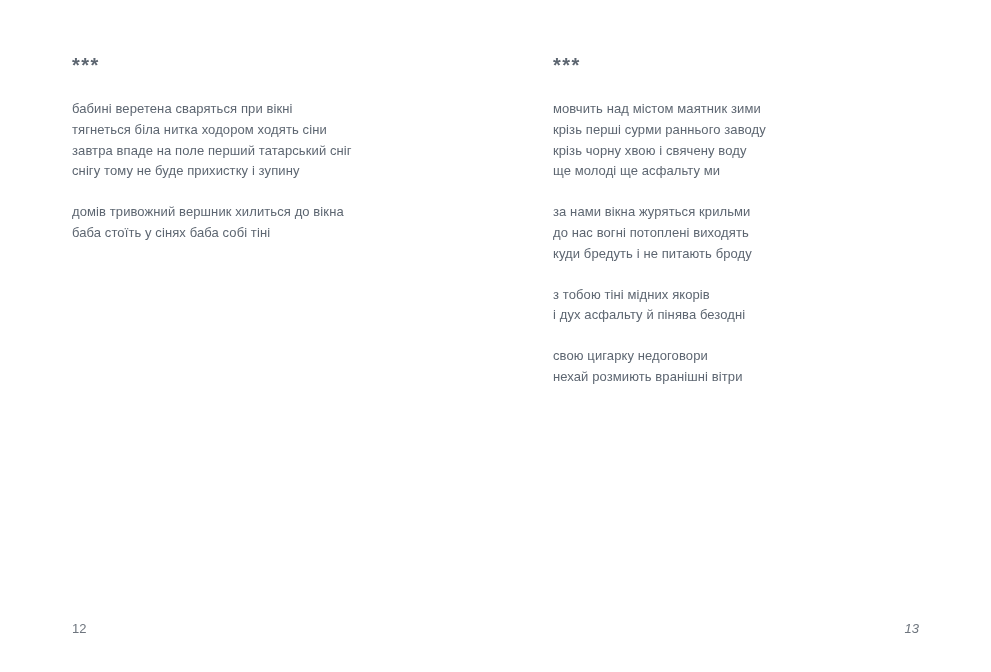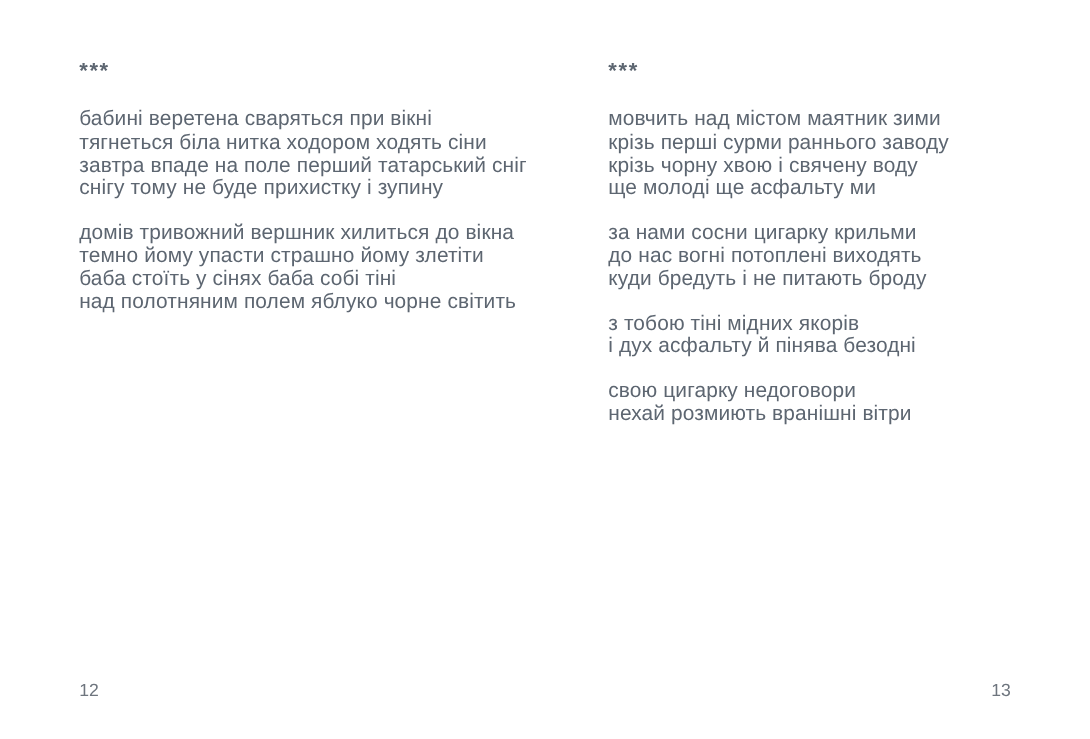--- a/index.html
+++ b/index.html
@@ -31,73 +31,71 @@
     font-weight: 700;
     letter-spacing: 1.5px;
     line-height: 1;
     color: #5d6671;
   }
   .poem {
     position: absolute;
     top: 99px;
     left: 0;
     right: 0;
-    font-size: 19px;
+    font-size: 13px;
     line-height: 20.8px;
     letter-spacing: 0.1px;
     font-weight: 400;
   }
   .stanza { margin: 0 0 20px 0; }
   .stanza:last-child { margin-bottom: 0; }
   .line { margin: 0; padding: 0; white-space: nowrap; }
   .pagenum {
     position: absolute;
     top: 621px;
-    font-size: 16px;
+    font-size: 13px;
     line-height: 16px;
     color: #6e757e;
   }
   .pagenum-left  { left: 0; }
-  .pagenum-right { right: 0; text-align: right; }
+  .pagenum-right { right: 0; text-align: right; font-style: italic; }
 </style>
 </head>
 <body>
 
 <div class="spread">
 
   <section class="page page-left">
     <div class="marker">***</div>
     <div class="poem">
       <div class="stanza">
         <p class="line">бабині веретена сваряться при вікні</p>
         <p class="line">тягнеться біла нитка ходором ходять сіни</p>
         <p class="line">завтра впаде на поле перший татарський сніг</p>
         <p class="line">снігу тому не буде прихистку і зупину</p>
       </div>
       <div class="stanza">
         <p class="line">домів тривожний вершник хилиться до вікна</p>
-        <p class="line">темно йому упасти страшно йому злетіти</p>
         <p class="line">баба стоїть у сінях баба собі тіні</p>
-        <p class="line">над полотняним полем яблуко чорне світить</p>
       </div>
     </div>
     <div class="pagenum pagenum-left">12</div>
   </section>
 
   <section class="page page-right">
     <div class="marker">***</div>
     <div class="poem">
       <div class="stanza">
         <p class="line">мовчить над містом маятник зими</p>
         <p class="line">крізь перші сурми раннього заводу</p>
         <p class="line">крізь чорну хвою і свячену воду</p>
         <p class="line">ще молоді ще асфальту ми</p>
       </div>
       <div class="stanza">
-        <p class="line">за нами сосни цигарку крильми</p>
+        <p class="line">за нами вікна журяться крильми</p>
         <p class="line">до нас вогні потоплені виходять</p>
         <p class="line">куди бредуть і не питають броду</p>
       </div>
       <div class="stanza">
         <p class="line">з тобою тіні мідних якорів</p>
         <p class="line">і дух асфальту й пінява безодні</p>
       </div>
       <div class="stanza">
         <p class="line">свою цигарку недоговори</p>
         <p class="line">нехай розмиють вранішні вітри</p>

